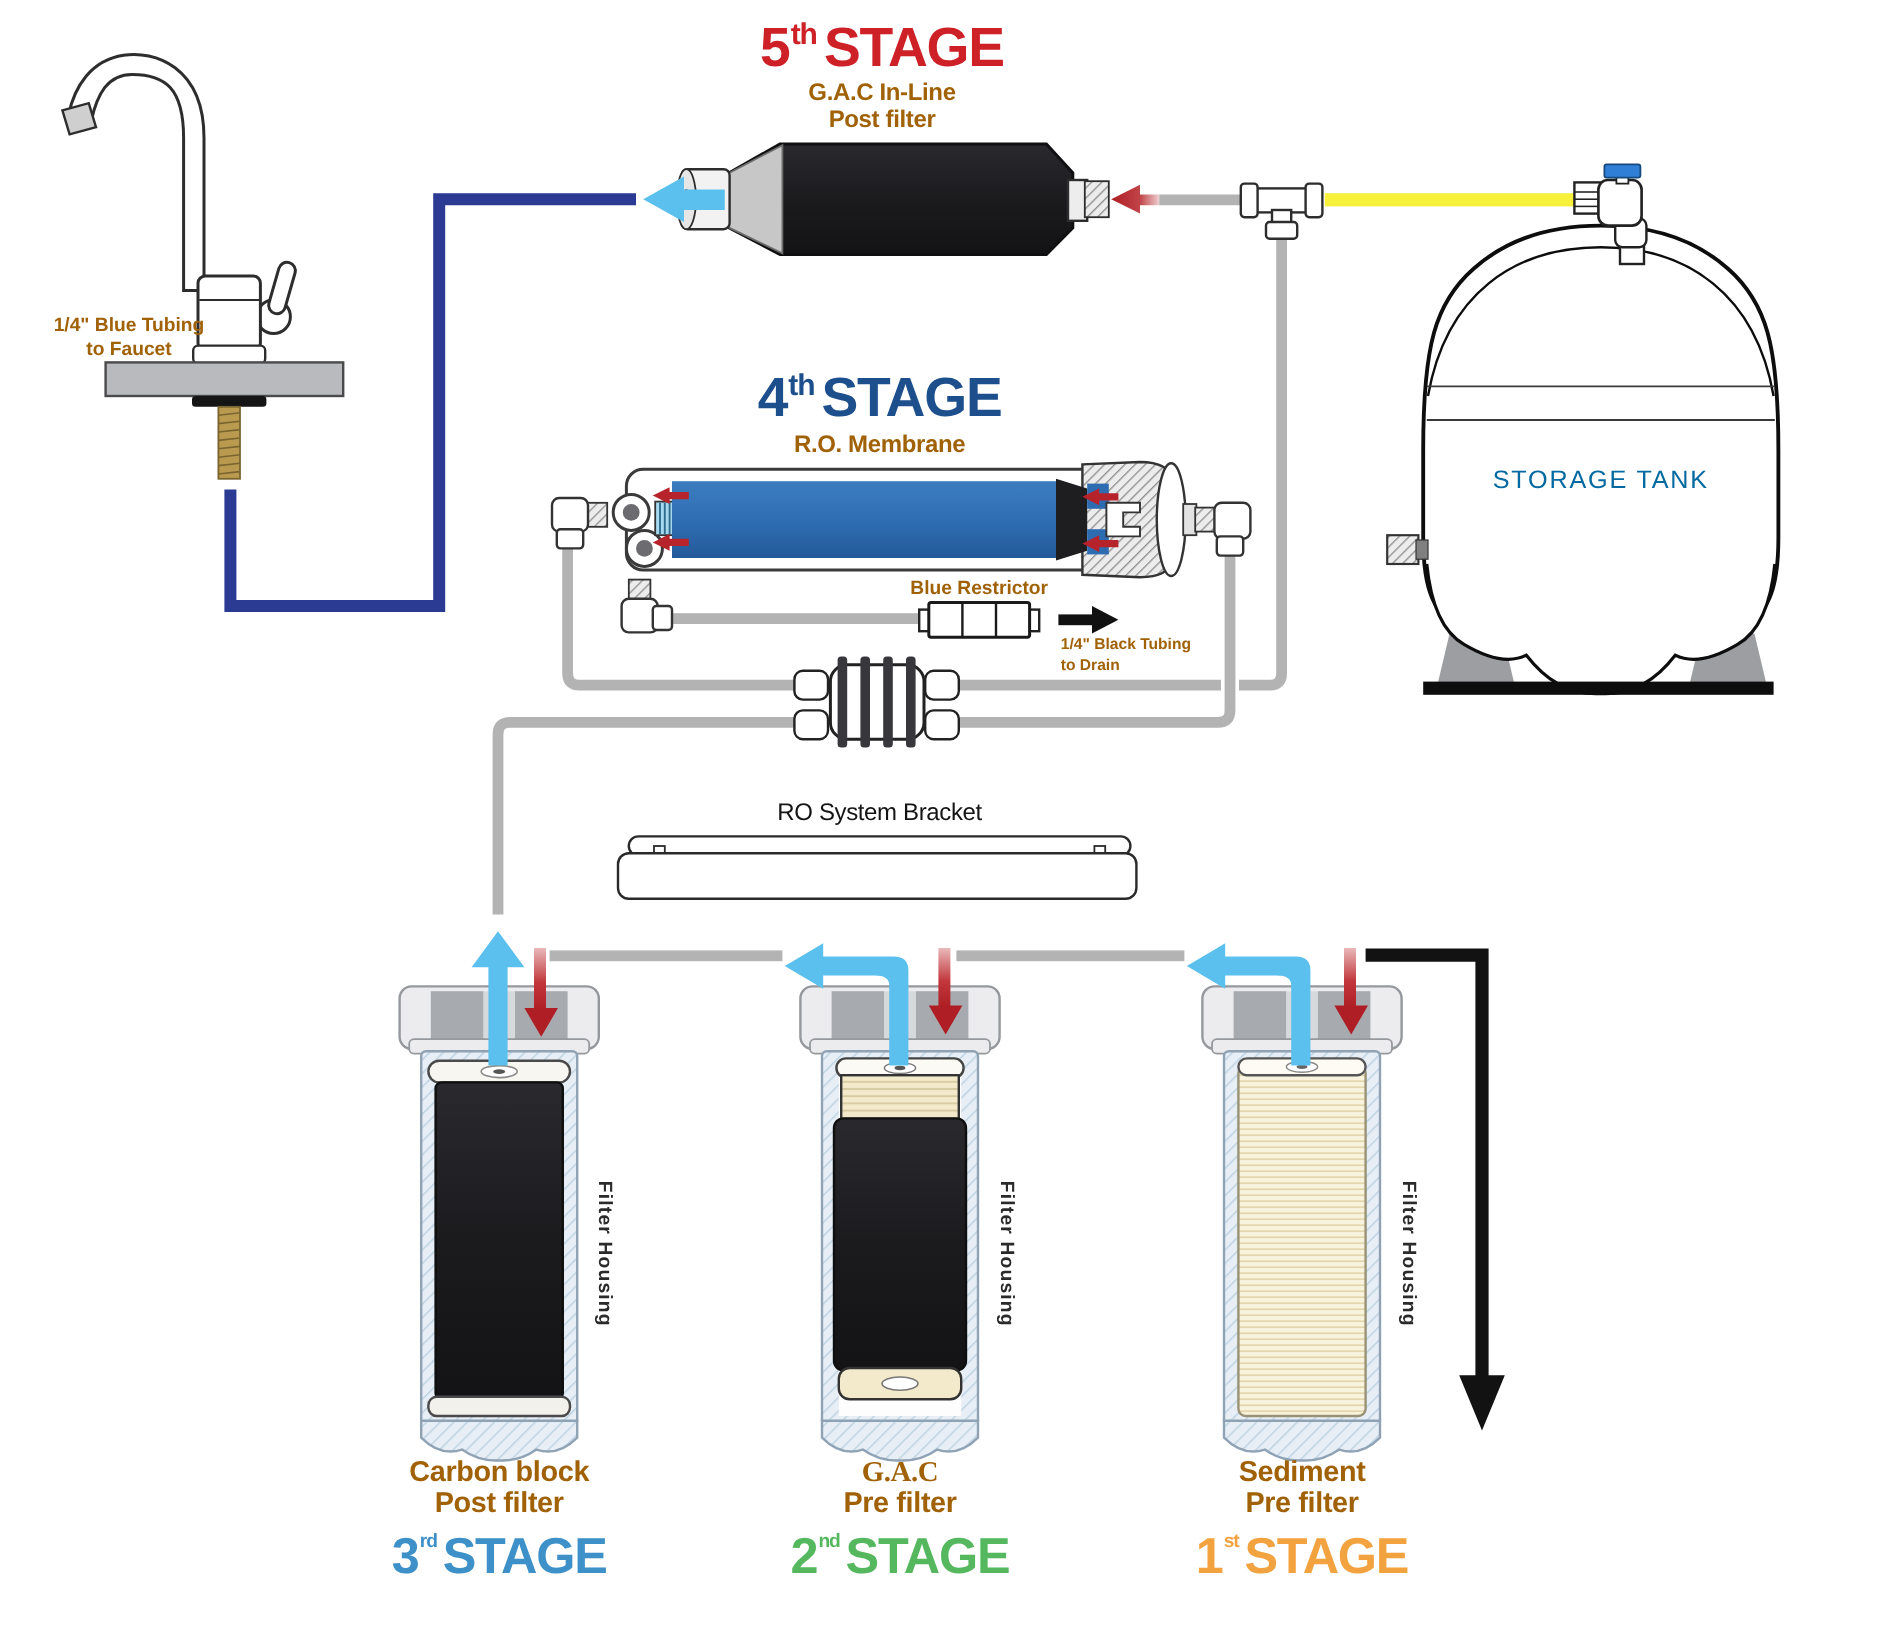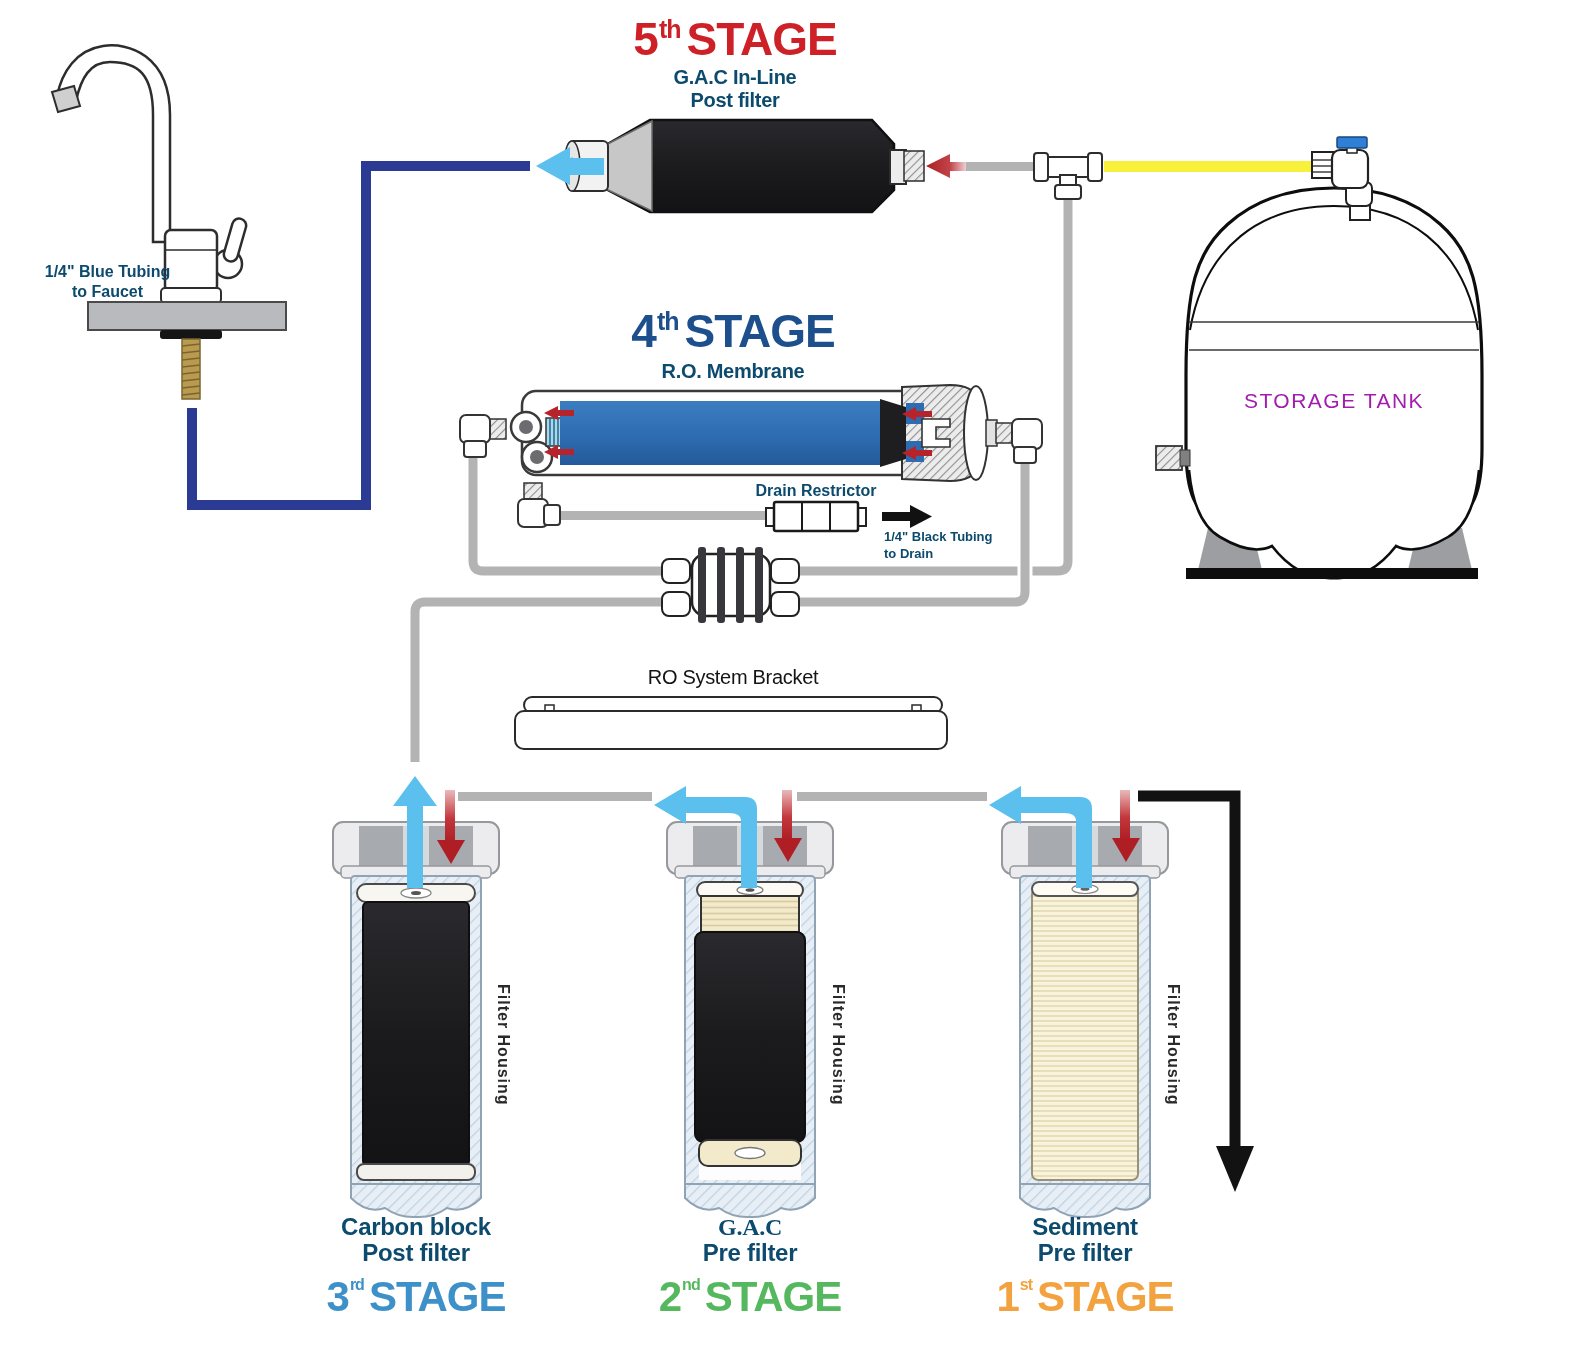--- a/index.html
+++ b/index.html
@@ -1,36 +1,36 @@
 <!DOCTYPE html>
 <html><head>
 <meta charset="utf-8">
 <style>
   html,body{margin:0;padding:0;background:#fff;}
   #canvas{position:relative;width:1572px;height:1372px;background:#fff;overflow:hidden;
           font-family:"Liberation Sans","DejaVu Sans",sans-serif;}
   #art{position:absolute;left:0;top:0;}
-  .lbl{position:absolute;color:#0c4a6e;}
+  .lbl{position:absolute;color:#a16207;}
   .ctr{text-align:center;}
   .stage-title{display:flex;justify-content:center;align-items:flex-start;
                font-weight:bold;letter-spacing:-1px;line-height:1;}
   .stage-title .num{font-size:46px;}
   .stage-title .sup{font-size:25px;margin:1px 6px 0 1px;text-align:right;}
   .stage-title .word{font-size:46px;}
   .stage-num{display:flex;justify-content:center;align-items:flex-start;
              font-weight:bold;letter-spacing:-1px;line-height:1;}
   .stage-num .num{font-size:42px;}
   .stage-num .sup{font-size:16px;margin:1px 5px 0 1px;}
   .stage-num .word{font-size:42px;}
   .sub{font-size:20px;font-weight:bold;letter-spacing:-0.3px;line-height:23px;}
   .small-note{font-size:16px;font-weight:bold;line-height:20px;}
   .tiny-note{font-size:13px;font-weight:bold;line-height:17px;}
   .vert{writing-mode:vertical-rl;font-size:16px;font-weight:600;letter-spacing:1px;color:#2a2a2a;}
   .fname{font-size:24px;font-weight:bold;line-height:26px;letter-spacing:-0.3px;}
-  .tank-lbl{font-size:21px;font-weight:400;letter-spacing:1.5px;color:#a21caf;}
+  .tank-lbl{font-size:21px;font-weight:400;letter-spacing:1.5px;color:#0369a1;}
   .bracket-lbl{font-size:20px;font-weight:400;letter-spacing:-0.3px;color:#141414;}
 </style>
 </head>
 <body>
 
 <div id="canvas">
 
 <svg id="art" width="1572" height="1372" viewBox="0 0 1572 1372">
   <defs>
     <pattern id="hatchGray" width="6" height="6" patternUnits="userSpaceOnUse" patternTransform="rotate(45)">
@@ -323,21 +323,21 @@
 <div class="lbl small-note ctr" style="left:15px;top:262px;width:185px;">1/4" Blue Tubing</div>
 <div class="lbl small-note ctr" style="left:15px;top:282px;width:185px;">to Faucet</div>
 
 <div class="lbl stage-title" style="left:533px;top:308px;width:400px;color:#1d4f8d;">
   <span class="num">4</span>
       <span class="sup">th</span>
       <span class="word">STAGE</span>
 </div>
 <div class="lbl sub ctr" style="left:583px;top:360px;width:300px;">R.O. Membrane</div>
 
-<div class="lbl small-note ctr" style="left:736px;top:481px;width:160px;">Drain Restrictor</div>
+<div class="lbl small-note ctr" style="left:736px;top:481px;width:160px;">Blue Restrictor</div>
 <div class="lbl tiny-note" style="left:884px;top:528px;width:140px;">1/4" Black Tubing</div>
 <div class="lbl tiny-note" style="left:884px;top:545px;width:140px;">to Drain</div>
 
 <div class="lbl tank-lbl ctr" style="left:1214px;top:389px;width:240px;">STORAGE TANK</div>
 
 <div class="lbl bracket-lbl ctr" style="left:583px;top:666px;width:300px;">RO System Bracket</div>
 
 <div class="lbl vert" style="left:494px;top:984px;">Filter Housing</div>
 <div class="lbl vert" style="left:829px;top:984px;">Filter Housing</div>
 <div class="lbl vert" style="left:1164px;top:984px;">Filter Housing</div>

